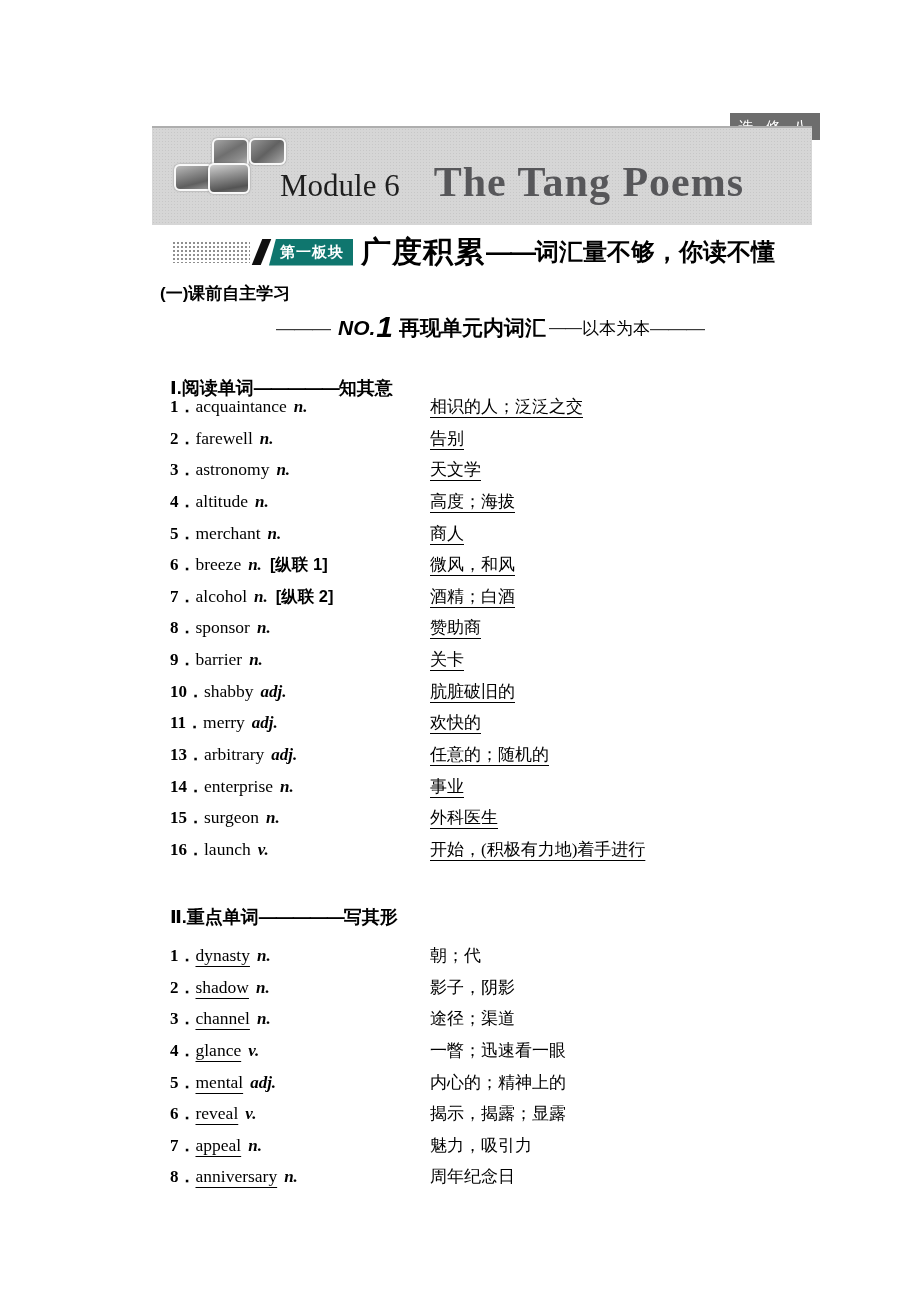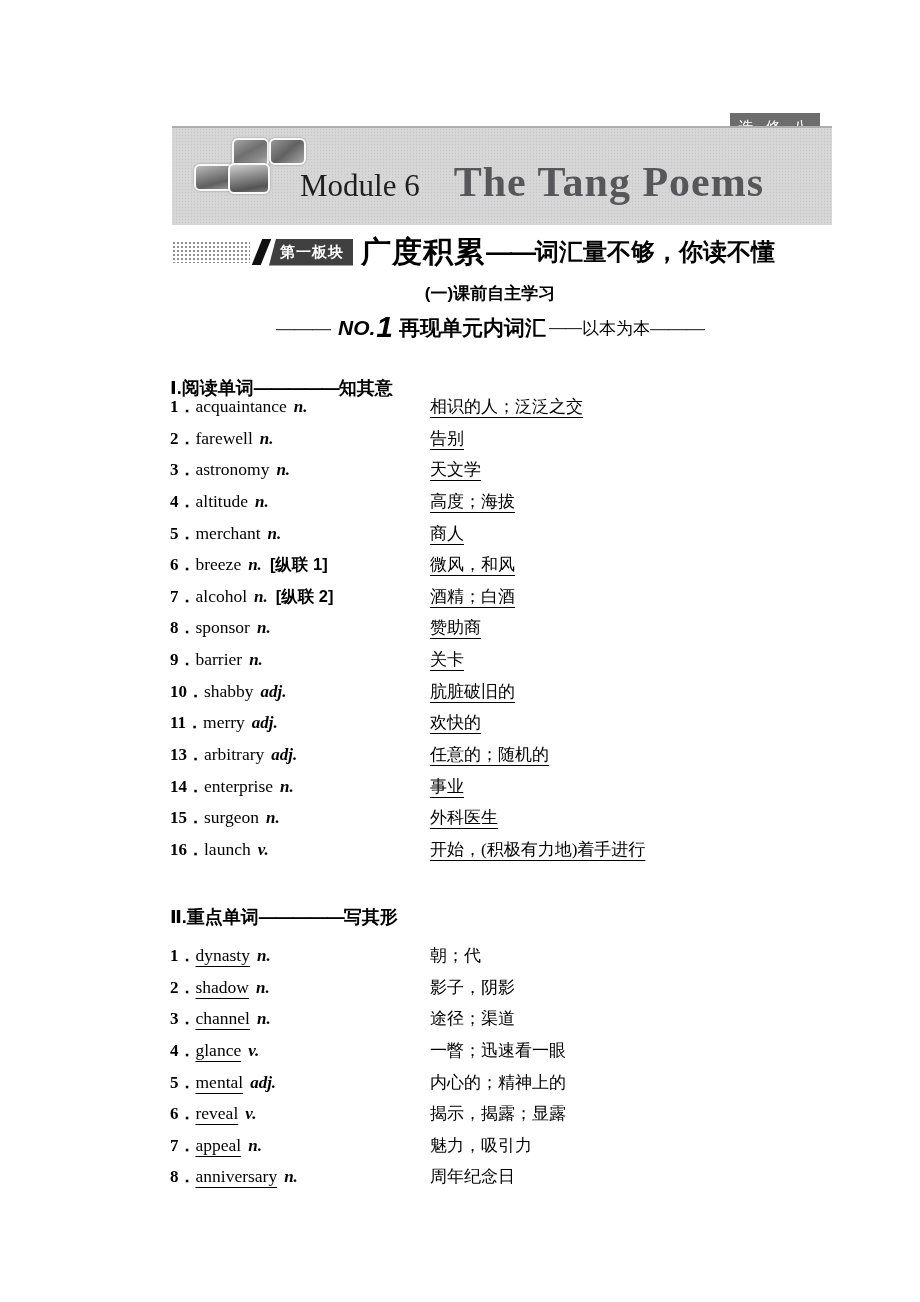--- a/index.html
+++ b/index.html
@@ -10,21 +10,21 @@
   }
   
   .edition-badge{
     position:absolute;left:730px;top:113px;width:90px;height:27px;
     background:#6d6d6d;color:#fff;text-align:center;line-height:27px;
     font-family:"Liberation Sans","DejaVu Sans",sans-serif;
     font-size:15px;letter-spacing:4px;font-weight:500;
   }
   
   .banner{
-    position:absolute;left:172px;top:126px;width:660px;height:99px;
+    position:absolute;left:152px;top:126px;width:660px;height:99px;
     background-color:#d6d6d6;
     background-image:radial-gradient(#c7c7c7 0.8px, transparent 1px);
     background-size:3px 3px;
     border-top:2px solid #aeaeae;
     box-sizing:border-box;
   }
   .collage{position:absolute;left:0;top:0;width:150px;height:99px;}
   .tile{position:absolute;border:2px solid #f8f8f8;border-radius:6px;box-shadow:0 0 2px rgba(80,80,80,.6);}
   .tile-1{left:22px;top:36px;width:36px;height:23px;background:linear-gradient(165deg,#b9b9b9 0%,#8b8b8b 35%,#5f5f5f 70%,#9a9a9a 100%);}
   .tile-2{left:60px;top:10px;width:33px;height:26px;background:linear-gradient(150deg,#a3a3a3 0%,#6f6f6f 45%,#8d8d8d 75%,#c0c0c0 100%);}
@@ -42,30 +42,30 @@
     display:flex;align-items:center;white-space:nowrap;
     font-family:"Liberation Sans","DejaVu Sans",sans-serif;
   }
   .hatch{
     width:78px;height:22px;margin-left:12px;
     background-image:radial-gradient(#8f8f8f 0.9px, transparent 1.1px);
     background-size:4px 4px;
   }
   .band-slash{width:9px;height:26px;background:#101010;transform:skewX(-22deg);margin-left:7px;}
   .band-badge{
-    margin-left:3px;background:#404040;color:#fff;font-weight:bold;font-size:15px;
+    margin-left:3px;background:#0f766e;color:#fff;font-weight:bold;font-size:15px;
     padding:4px 9px 4px 11px;letter-spacing:1px;
     clip-path:polygon(7px 0,100% 0,100% 100%,0 100%);
   }
   .band-title{font-size:30px;font-weight:bold;margin-left:8px;letter-spacing:1px;}
   .band-dash{font-size:26px;font-weight:bold;letter-spacing:-2px;margin:0 1px;}
   .band-subtitle{font-size:24px;font-weight:bold;}
   
   .preclass{
-    position:absolute;left:160px;top:282px;width:660px;text-align:center;
+    position:absolute;left:160px;top:282px;width:660px;
     font-family:"Liberation Sans","DejaVu Sans",sans-serif;
     font-size:17px;font-weight:bold;
   }
   .no1-line{
     position:absolute;left:160px;top:311px;width:660px;height:34px;
     display:flex;align-items:center;justify-content:center;
     font-family:"Liberation Sans","DejaVu Sans",sans-serif;white-space:nowrap;
   }
   .no1-dash{font-size:19px;color:#3d3d3d;letter-spacing:-1px;}
   .no1-no{font-size:21px;font-weight:bold;font-style:italic;letter-spacing:0;margin-left:8px;}

